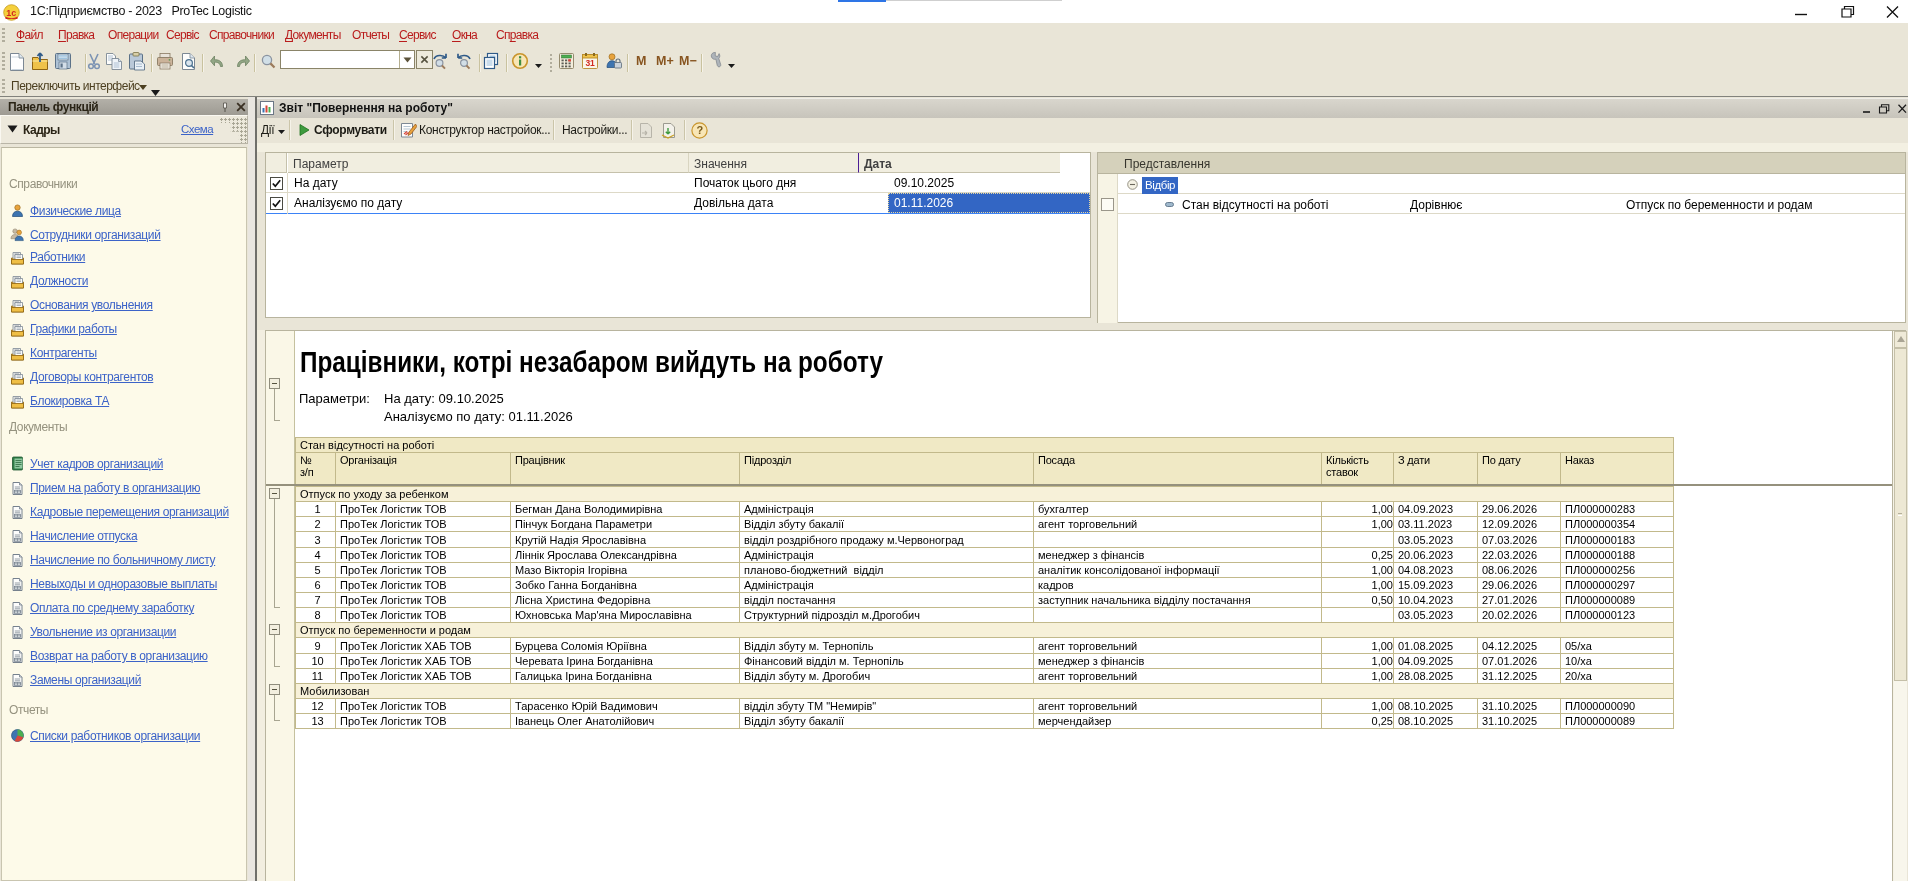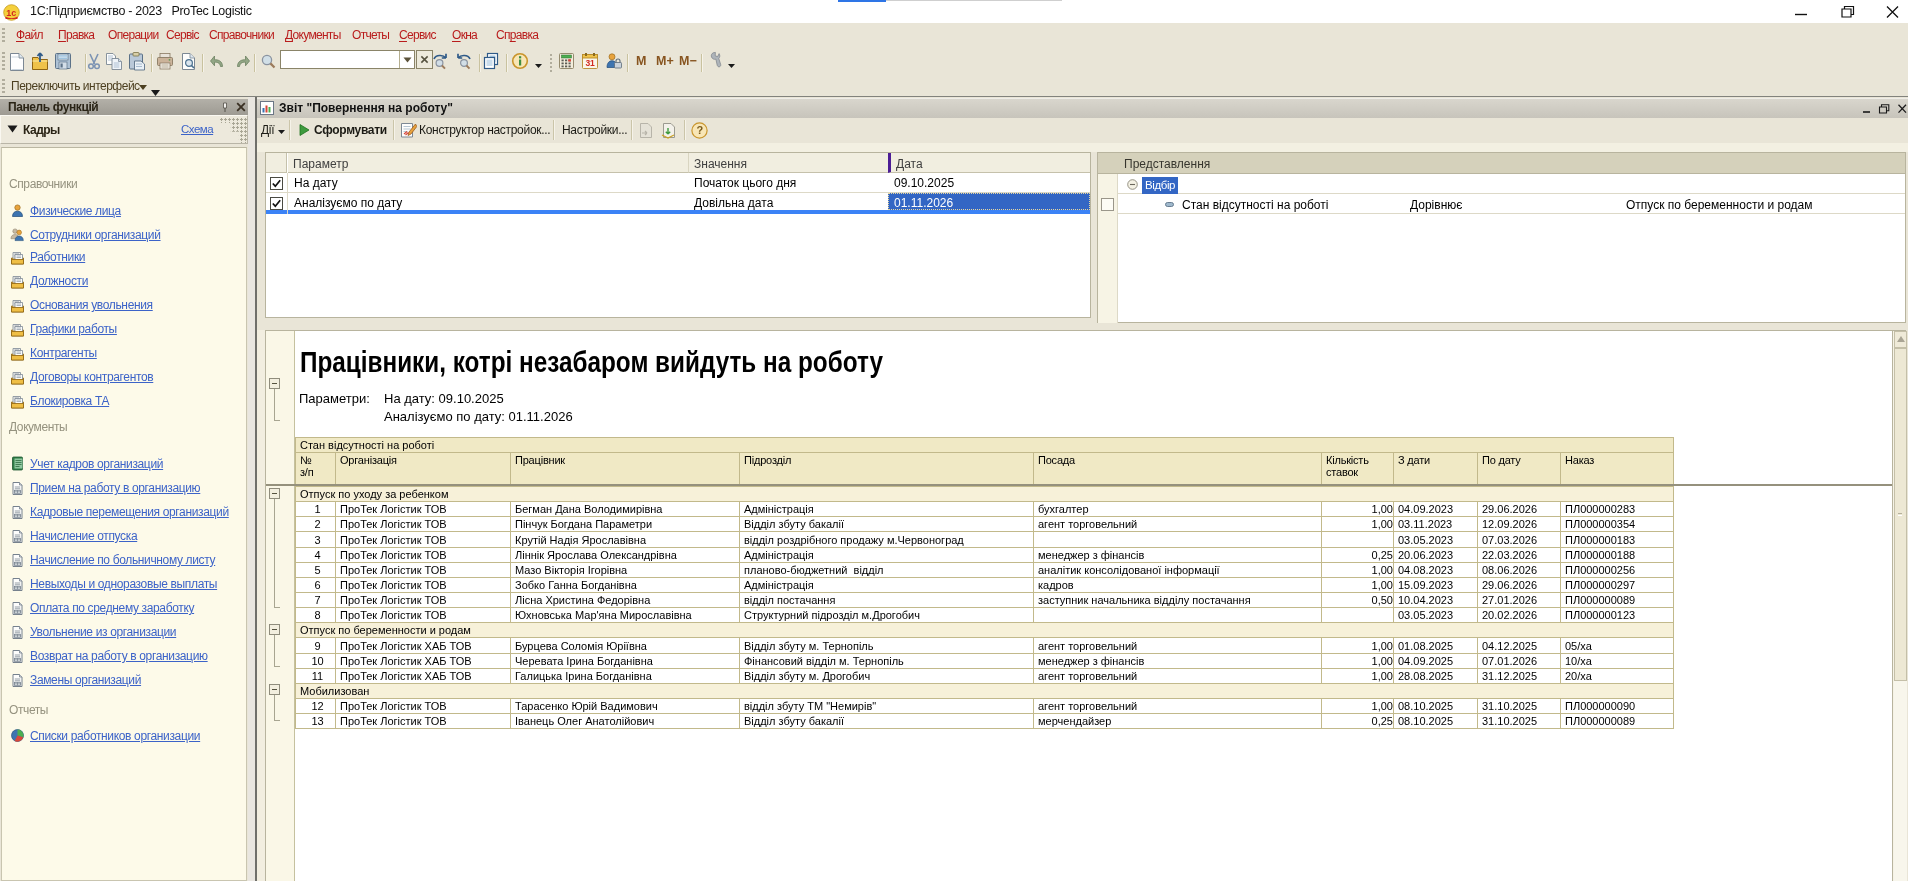--- a/index.html
+++ b/index.html
@@ -505,29 +505,29 @@
 <div class="abs" id="params-gap"></div>
 
 <div class="abs" id="ptable">
   <div class="phead" style="left:0;width:21px;border-right:1px solid #C5C1AB;"></div>
   <div class="phead" style="left:22px;width:400px;">
       <span>Параметр</span>
     </div>
   <div class="phead" style="left:422px;width:200px;border-left:1px solid #D9D5C1;">
       <span>Значення</span>
     </div>
-  <div class="phead" style="left:622px;width:202px;border-left:3px solid #4c1d95;">
+  <div class="phead" style="left:592px;width:202px;border-left:1px solid #4c1d95;font-weight:bold;">
       <span>Дата</span>
     </div>
   <div class="prow" style="left:0;top:20px;width:824px;height:20px;border-bottom:1px solid #DDD9C7;">
     <span class="pcell" style="left:22px;width:400px;">На дату</span>
     <span class="pcell" style="left:422px;width:200px;">Початок цього дня</span>
     <span class="pcell" style="left:622px;width:202px;">09.10.2025</span>
   </div>
-  <div class="prow" style="left:0;top:40px;width:824px;height:21px;border-bottom:4px solid #3b82f6;">
+  <div class="prow" style="left:0;top:40px;width:824px;height:21px;border-bottom:1px solid #3b82f6;">
     <span class="pcell" style="left:22px;width:400px;">Аналізуємо по дату</span>
     <span class="pcell" style="left:422px;width:200px;">Довільна дата</span>
     <span class="pcell" style="left:622px;width:202px;background:#3366C4;color:#FFF;outline:1px dotted #E8D8A0;outline-offset:-1px;">01.11.2026</span>
   </div>
   <div class="abs" style="left:21px;top:20px;width:1px;height:41px;background:#DDD9C7;"></div>
   <svg class="abs" style="left:4px;top:24px;" width="13" height="13" viewBox="0 0 13 13">
       <rect x="0.5" y="0.5" width="12" height="12" fill="#FFF" stroke="#4A4A42" stroke-width="1"></rect>
       <path d="M2.8 6.5 L5.3 9.2 L10.2 3.2" fill="none" stroke="#111" stroke-width="1.7"></path>
     </svg>
   <svg class="abs" style="left:4px;top:44px;" width="13" height="13" viewBox="0 0 13 13">

